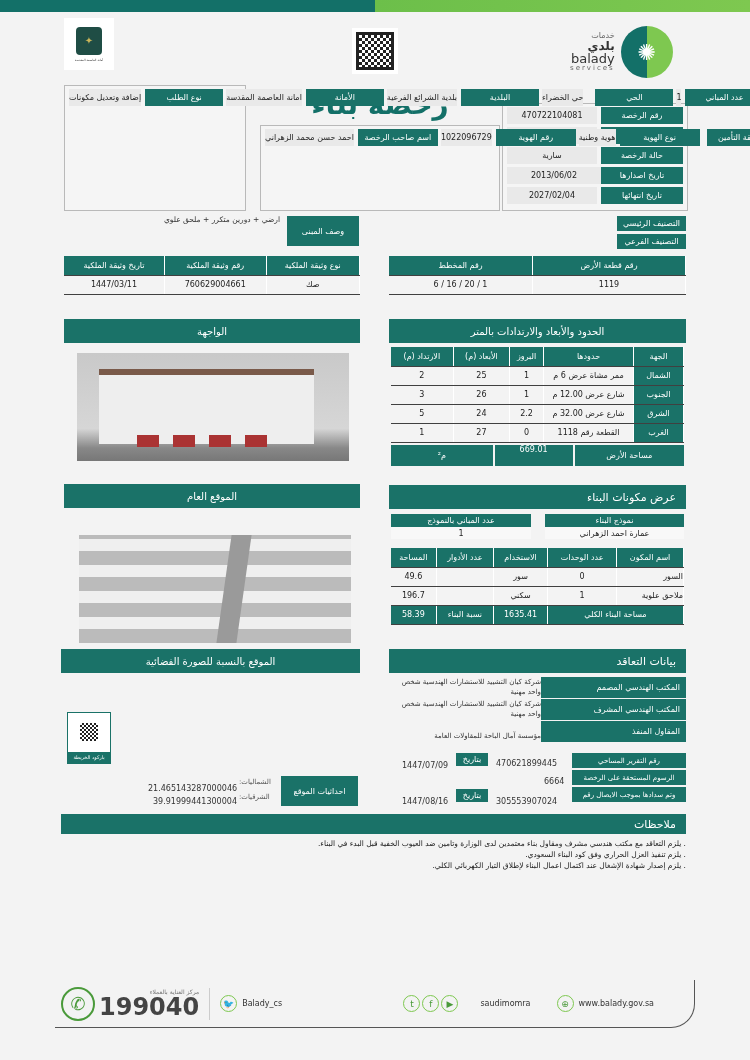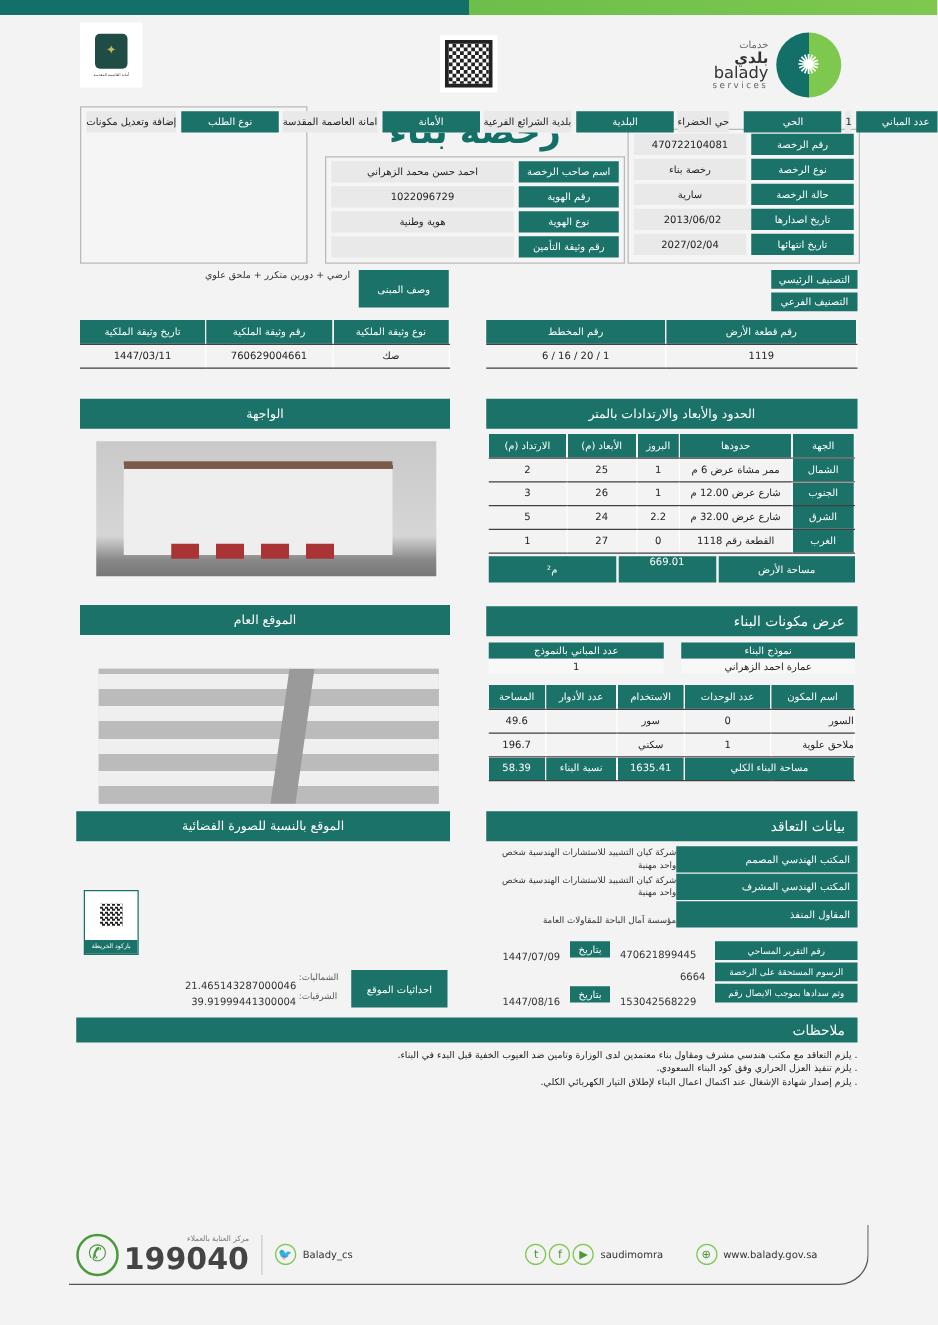--- a/index.html
+++ b/index.html
@@ -69,21 +69,21 @@
     <div style="display:flex;gap:4px;height:17px">
         <div class="val" style="flex:1">2027/02/04</div>
         <div class="tl" style="width:82px">تاريخ انتهائها</div>
       </div>
   </div>
 </div>
 <div class="abs tl" style="left:617px;top:216px;width:69px;height:15px">التصنيف الرئيسي</div>
 <div class="abs tl" style="left:617px;top:234px;width:69px;height:15px">التصنيف الفرعي</div>
 
 <div class="abs box" style="left:260px;top:125px;width:240px;height:86px;padding:3px 4px">
-  <div style="display:flex;flex-direction:column;gap:3px">
+  <div style="display:flex;flex-direction:row;gap:3px">
     <div style="display:flex;gap:4px;height:17px">
         <div class="val" style="flex:1">احمد حسن محمد الزهراني</div>
         <div class="tl" style="width:80px">اسم صاحب الرخصة</div>
       </div>
     <div style="display:flex;gap:4px;height:17px">
         <div class="val" style="flex:1">1022096729</div>
         <div class="tl" style="width:80px">رقم الهوية</div>
       </div>
     <div style="display:flex;gap:4px;height:17px">
         <div class="val" style="flex:1">هوية وطنية</div>
@@ -290,21 +290,21 @@
 </div>
 <div class="abs" style="left:390px;top:753px;width:296px;height:55px">
   <div class="abs" style="left:12px;top:8px;font-size:8px">1447/07/09</div>
   <div class="abs tl" style="left:66px;top:0;width:32px;height:13px">بتاريخ</div>
   <div class="abs" style="left:106px;top:6px;font-size:8px">470621899445</div>
   <div class="abs tl" style="left:182px;top:0;width:114px;height:15px;font-size:7px">رقم التقرير المساحي</div>
   <div class="abs" style="left:154px;top:24px;font-size:8px">6664</div>
   <div class="abs tl" style="left:182px;top:17px;width:114px;height:15px;font-size:7px">الرسوم المستحقة على الرخصة</div>
   <div class="abs" style="left:12px;top:44px;font-size:8px">1447/08/16</div>
   <div class="abs tl" style="left:66px;top:36px;width:32px;height:13px">بتاريخ</div>
-  <div class="abs" style="left:106px;top:44px;font-size:8px">153042568229</div>
+  <div class="abs" style="left:106px;top:44px;font-size:8px">305553907024</div>
   <div class="abs tl" style="left:182px;top:34px;width:114px;height:15px;font-size:7px">وتم سدادها بموجب الايصال رقم</div>
 </div>
 
 <div class="abs sechead rt" style="left:61px;top:814px;width:625px;height:20px;justify-content:flex-end">ملاحظات</div>
 <div class="abs notes" style="left:300px;top:838px;width:386px">
   <p>. يلزم التعاقد مع مكتب هندسي مشرف ومقاول بناء معتمدين لدى الوزارة وتامين ضد العيوب الخفية قبل البدء في البناء.</p>
   <p>. يلزم تنفيذ العزل الحراري وفق كود البناء السعودي.</p>
   <p>. يلزم إصدار شهادة الإشغال عند اكتمال اعمال البناء لإطلاق التيار الكهربائي الكلي.</p>
 </div>
 
@@ -314,16 +314,16 @@
     <div style="font-size:6px;color:#777;text-align:right">مركز العناية بالعملاء</div>
     <div style="font-size:24px;font-weight:bold;color:#444">199040</div>
   </div>
   <div style="width:1px;height:32px;background:#ccc;margin:0 10px"></div>
   <span class="ficon">🐦</span>
   <span style="font-size:8px;margin-left:5px">Balady_cs</span>
   <div style="flex:1"></div>
   <span class="ficon">t</span>
   <span class="ficon" style="margin-left:2px">f</span>
   <span class="ficon" style="margin-left:2px">▶</span>
-  <span style="font-size:8px;margin-left:5px">saudimomra</span>
+  <span style="font-size:8px;margin-left:22px">saudimomra</span>
   <span class="ficon" style="margin-left:26px">⊕</span>
   <span style="font-size:8px;margin-left:5px;margin-right:40px">www.balady.gov.sa</span>
 </div>
 
 </body></html>

